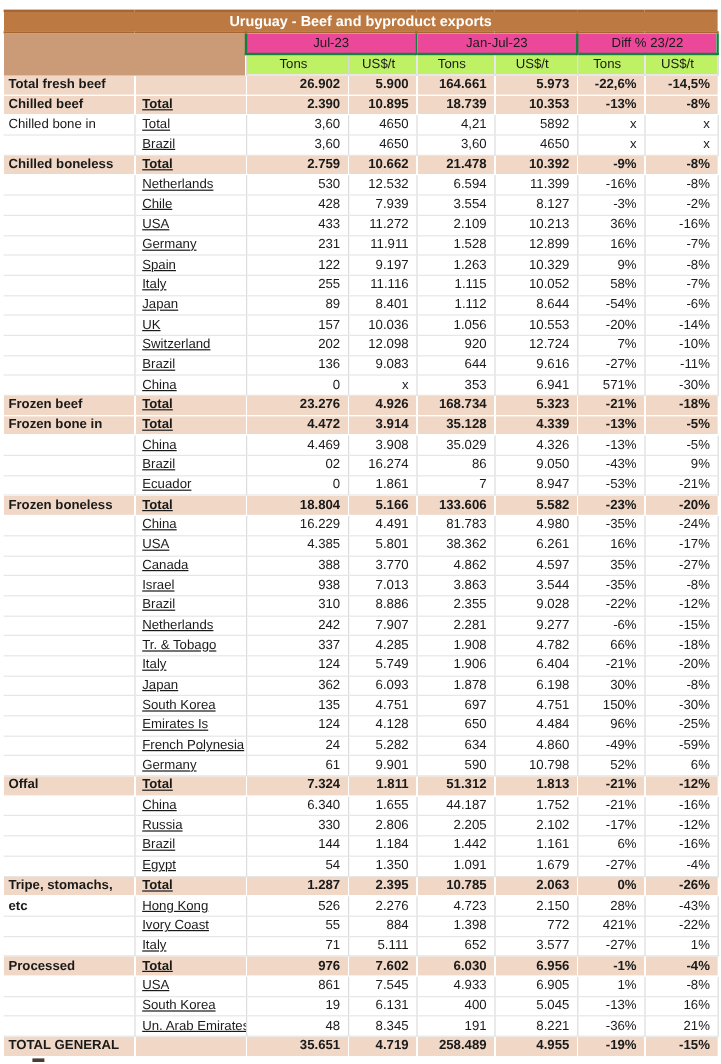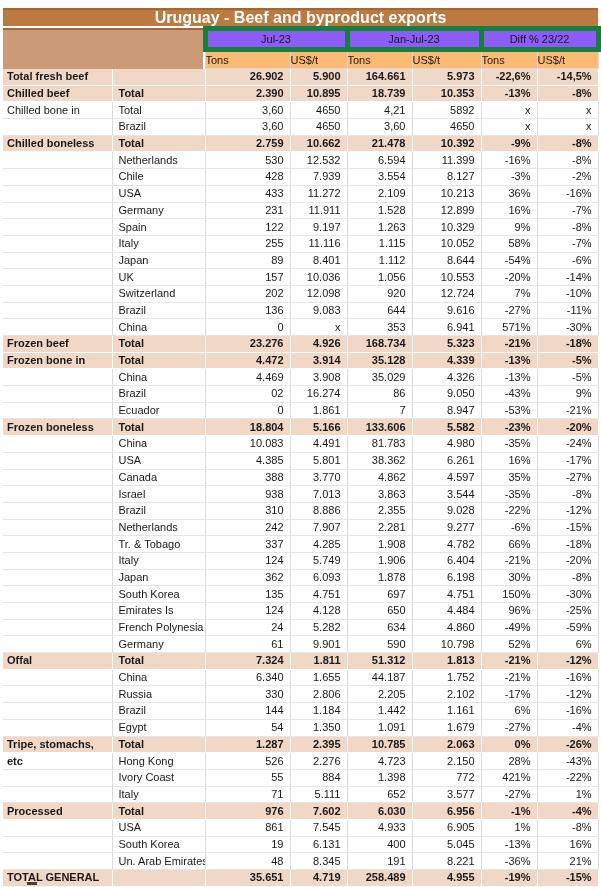--- a/index.html
+++ b/index.html
@@ -13,39 +13,39 @@
     border-collapse:collapse;table-layout:fixed;width:595px;
     font-size:11px;
   }
   td{overflow:hidden;white-space:nowrap;padding:0;line-height:1;vertical-align:middle;}
   
   tr.title-row td{
     background:var(--title-bg);
     border-top:2px solid var(--title-edge);
     border-bottom:2px solid var(--title-edge);
     color:#ffffff;font-weight:bold;text-align:center;
-    height:16px;font-size:16px;
+    height:16px;font-size:12px;
   }
   
   td.block{background:var(--block-bg);}
   tr.group-row td.group{
-    background:#8b5cf6;text-align:center;height:16px;
-    border:5px solid #15803d;font-size:11px;color:#1a1a1a;
+    background:#ec4899;text-align:center;height:16px;
+    border:2px solid #15803d;font-size:11px;color:#1a1a1a;
   }
   tr.sub-row td.sub{
-    background:#fdba74;text-align:left;padding-right:6px;height:16px;
+    background:#bef264;text-align:center;padding-right:6px;height:16px;
     border:1px solid #d9d9d9;font-size:11px;color:#1a1a1a;
   }
   
   tr.r{height:16.7px;}
   tr.r td{font-size:11px;}
   tr.plain td{background:#ffffff;border-bottom:1px solid #e6e6e6;border-right:1px solid #dcdcdc;}
   tr.hl td{background:var(--hl-bg);font-weight:bold;border-bottom:1px solid #ffffff;border-right:1px solid transparent;}
   td.cat{text-align:left;padding-left:4px;}
-  td.country{text-align:left;padding-left:6px;}
+  td.country{text-align:left;padding-left:6px;text-decoration:underline;}
   td.num{text-align:right;padding-right:6px;}
   tr.plain td.b{font-weight:bold;}
   .artifact{
     position:absolute;left:27px;top:882px;width:10px;height:3px;
     background:#4a3c33;
   }
 </style>
 </head>
 <body>
 
@@ -297,21 +297,21 @@
           <td class="num">18.804</td>
           <td class="num">5.166</td>
           <td class="num">133.606</td>
           <td class="num">5.582</td>
           <td class="num">-23%</td>
           <td class="num">-20%</td>
         </tr>
         <tr class="r plain">
           <td class="cat"></td>
           <td class="country">China</td>
-          <td class="num">10.083</td>
+          <td class="num">16.229</td>
           <td class="num">4.491</td>
           <td class="num">81.783</td>
           <td class="num">4.980</td>
           <td class="num">-35%</td>
           <td class="num">-24%</td>
         </tr>
         <tr class="r plain">
           <td class="cat"></td>
           <td class="country">USA</td>
           <td class="num">4.385</td>

